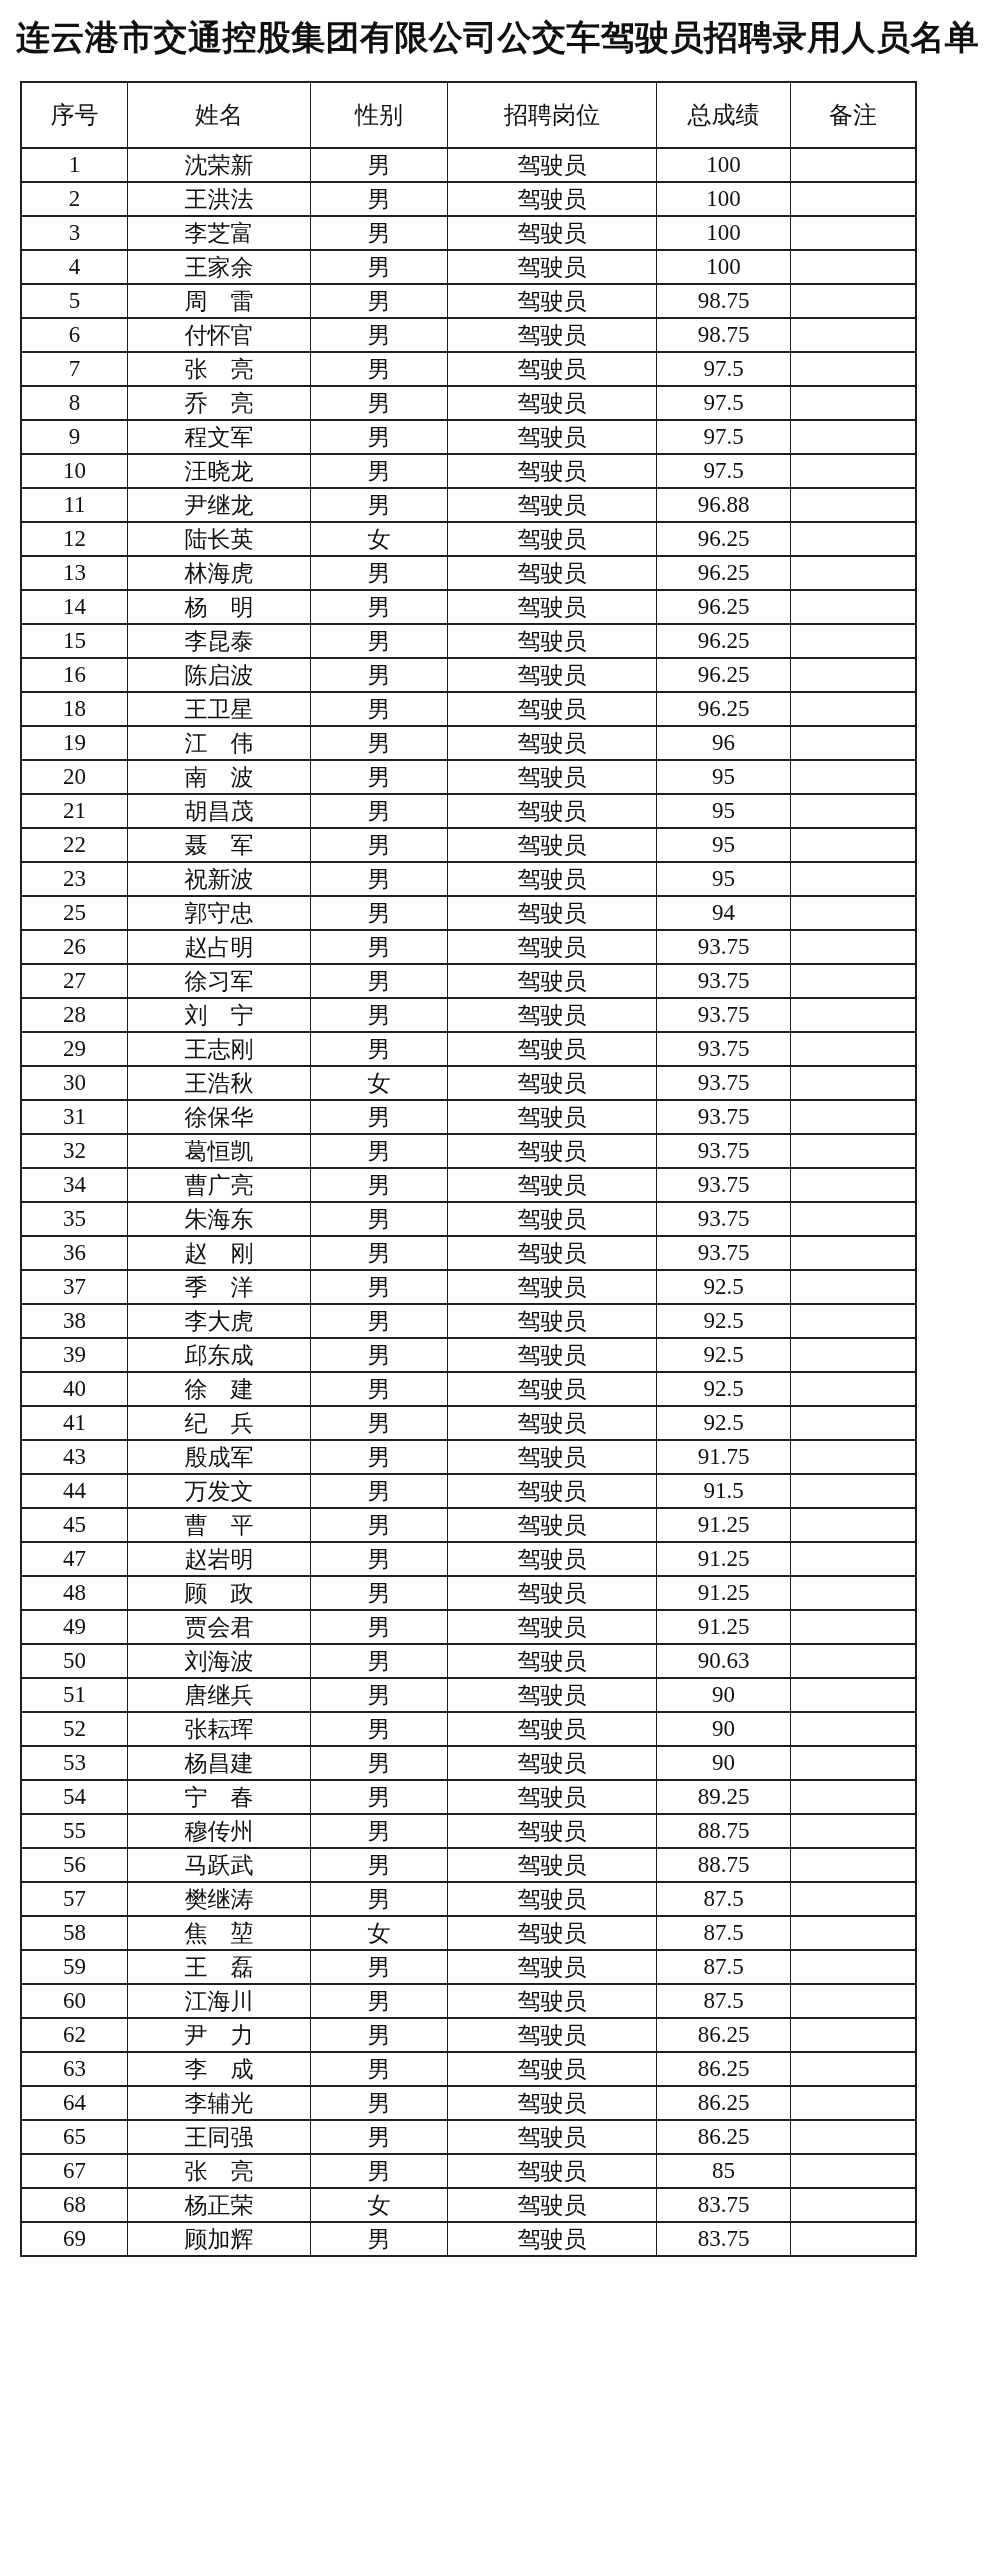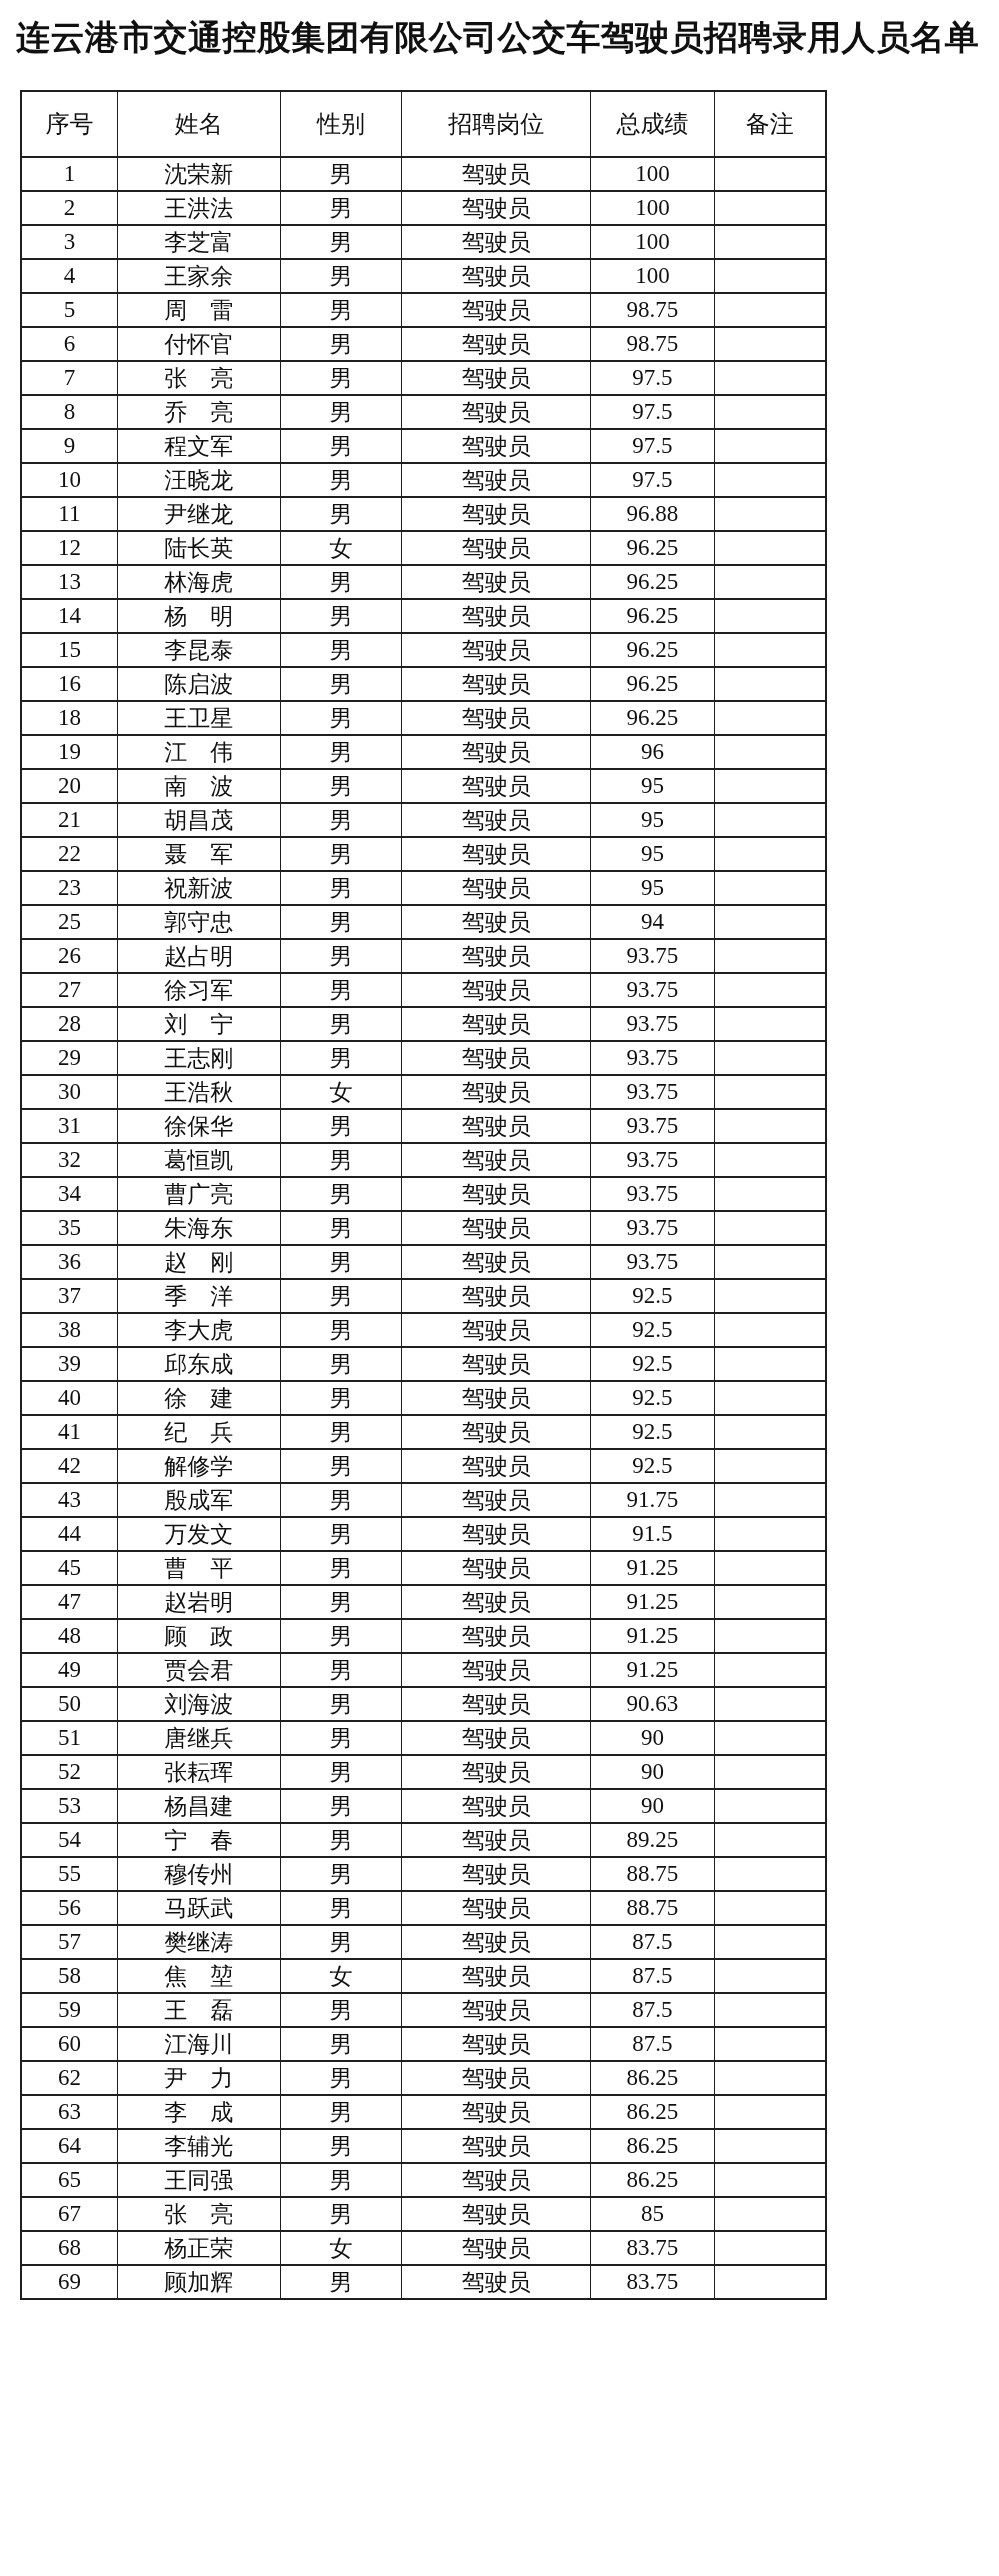--- a/index.html
+++ b/index.html
@@ -11,38 +11,38 @@
     margin:0;
     padding:0;
     background:var(--bg-color);
     color:var(--text-color);
   }
   body{
     width:999px;
     font-family:"Liberation Serif","DejaVu Serif",serif;
   }
   .page{
-    width:827px;
+    width:917px;
     min-height:2576px;
     background:var(--bg-color);
     box-sizing:border-box;
   }
   .doc-title{
     margin:0;
     padding:13px 0 0 16px;
     font-size:34px;
     line-height:1.45;
     font-weight:700;
     white-space:nowrap;
     letter-spacing:0.4px;
   }
   table.roster{
     border-collapse:collapse;
     table-layout:fixed;
-    margin:28px 0 0 20px;
+    margin:19px 0 0 20px;
     border:2.4px solid var(--border-color);
   }
   table.roster th,
   table.roster td{
     border-left:1.6px solid var(--border-color);
     border-right:1.6px solid var(--border-color);
     border-top:2.4px solid var(--border-color);
     border-bottom:2.4px solid var(--border-color);
     text-align:center;
     vertical-align:middle;
@@ -390,28 +390,20 @@
         </tr>
         <tr>
           <td>41</td>
           <td>纪　兵</td>
           <td>男</td>
           <td>驾驶员</td>
           <td>92.5</td>
           <td></td>
         </tr>
         <tr>
-          <td>42</td>
-          <td>解修学</td>
-          <td>男</td>
-          <td>驾驶员</td>
-          <td>92.5</td>
-          <td></td>
-        </tr>
-        <tr>
           <td>43</td>
           <td>殷成军</td>
           <td>男</td>
           <td>驾驶员</td>
           <td>91.75</td>
           <td></td>
         </tr>
         <tr>
           <td>44</td>
           <td>万发文</td>

